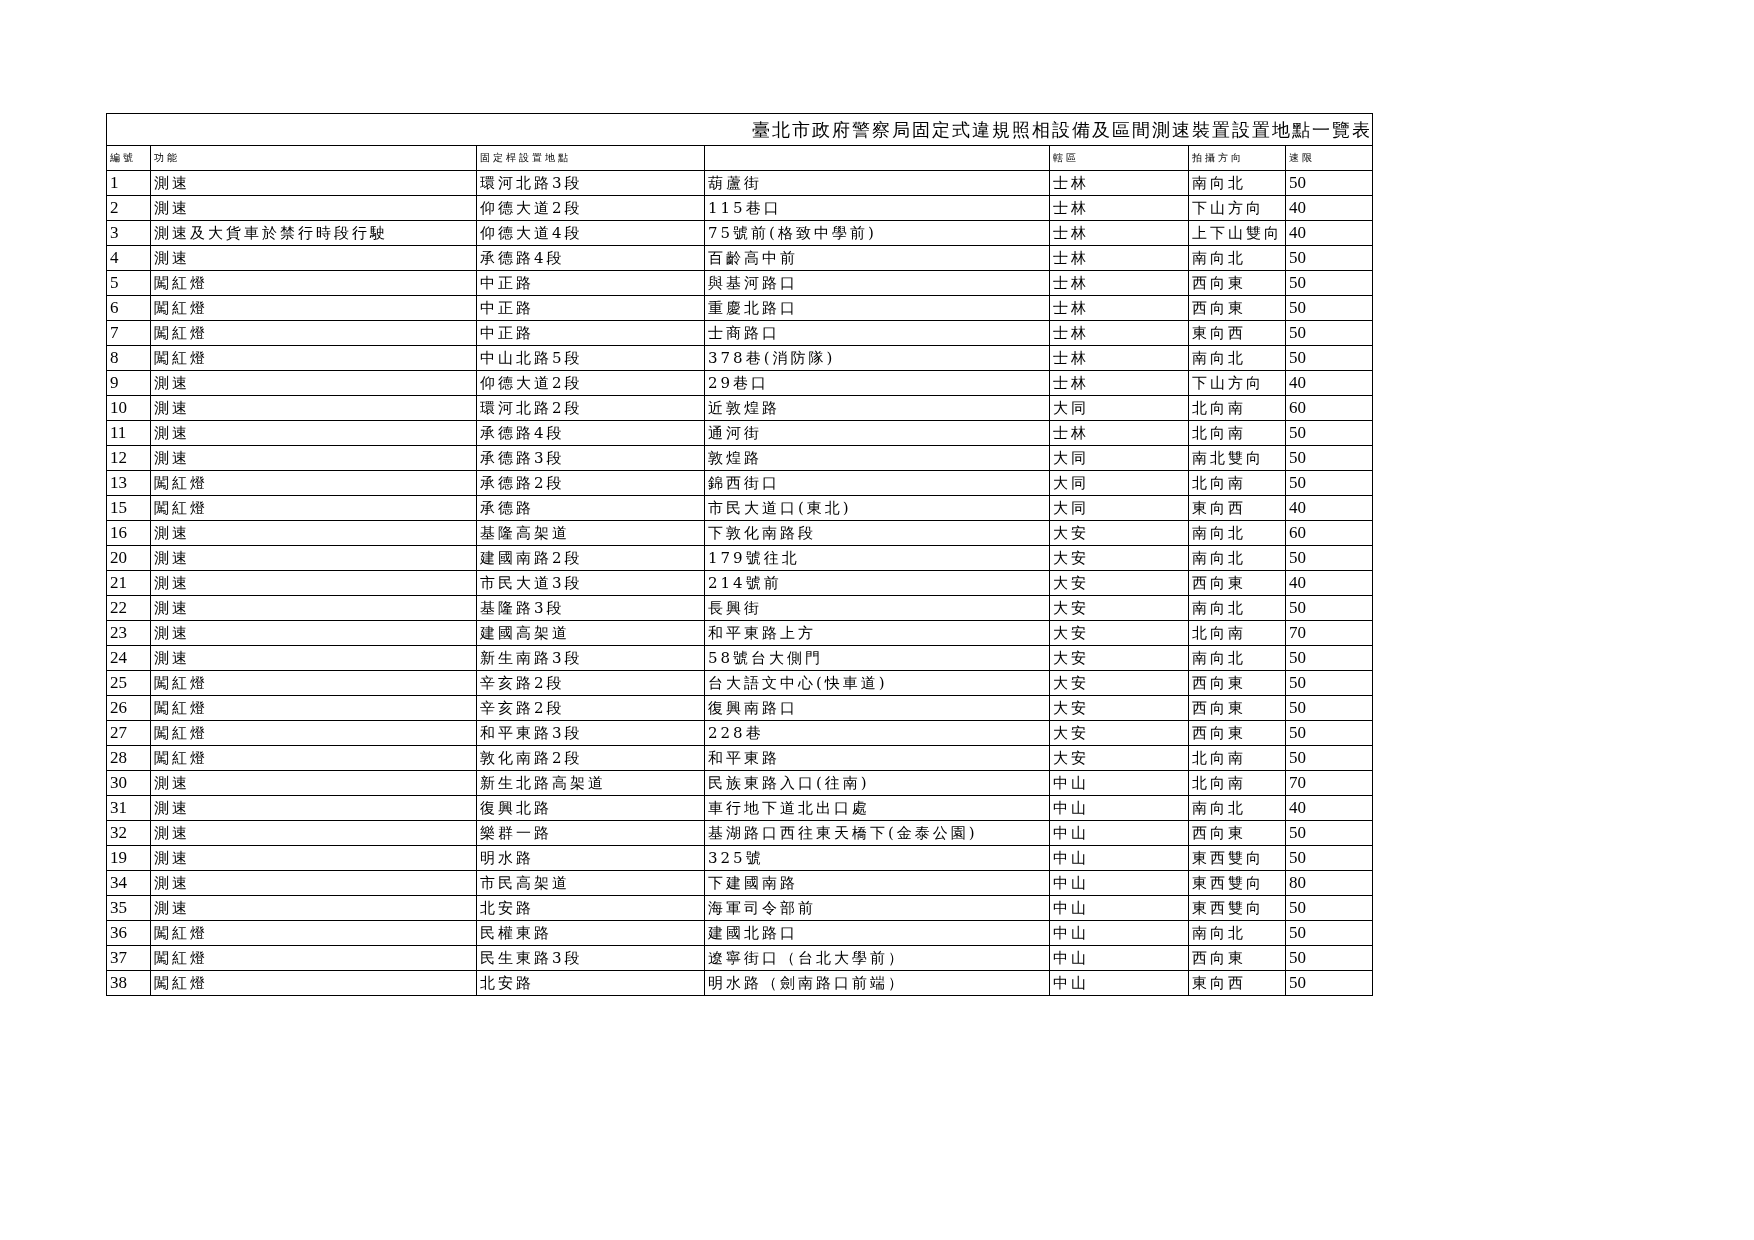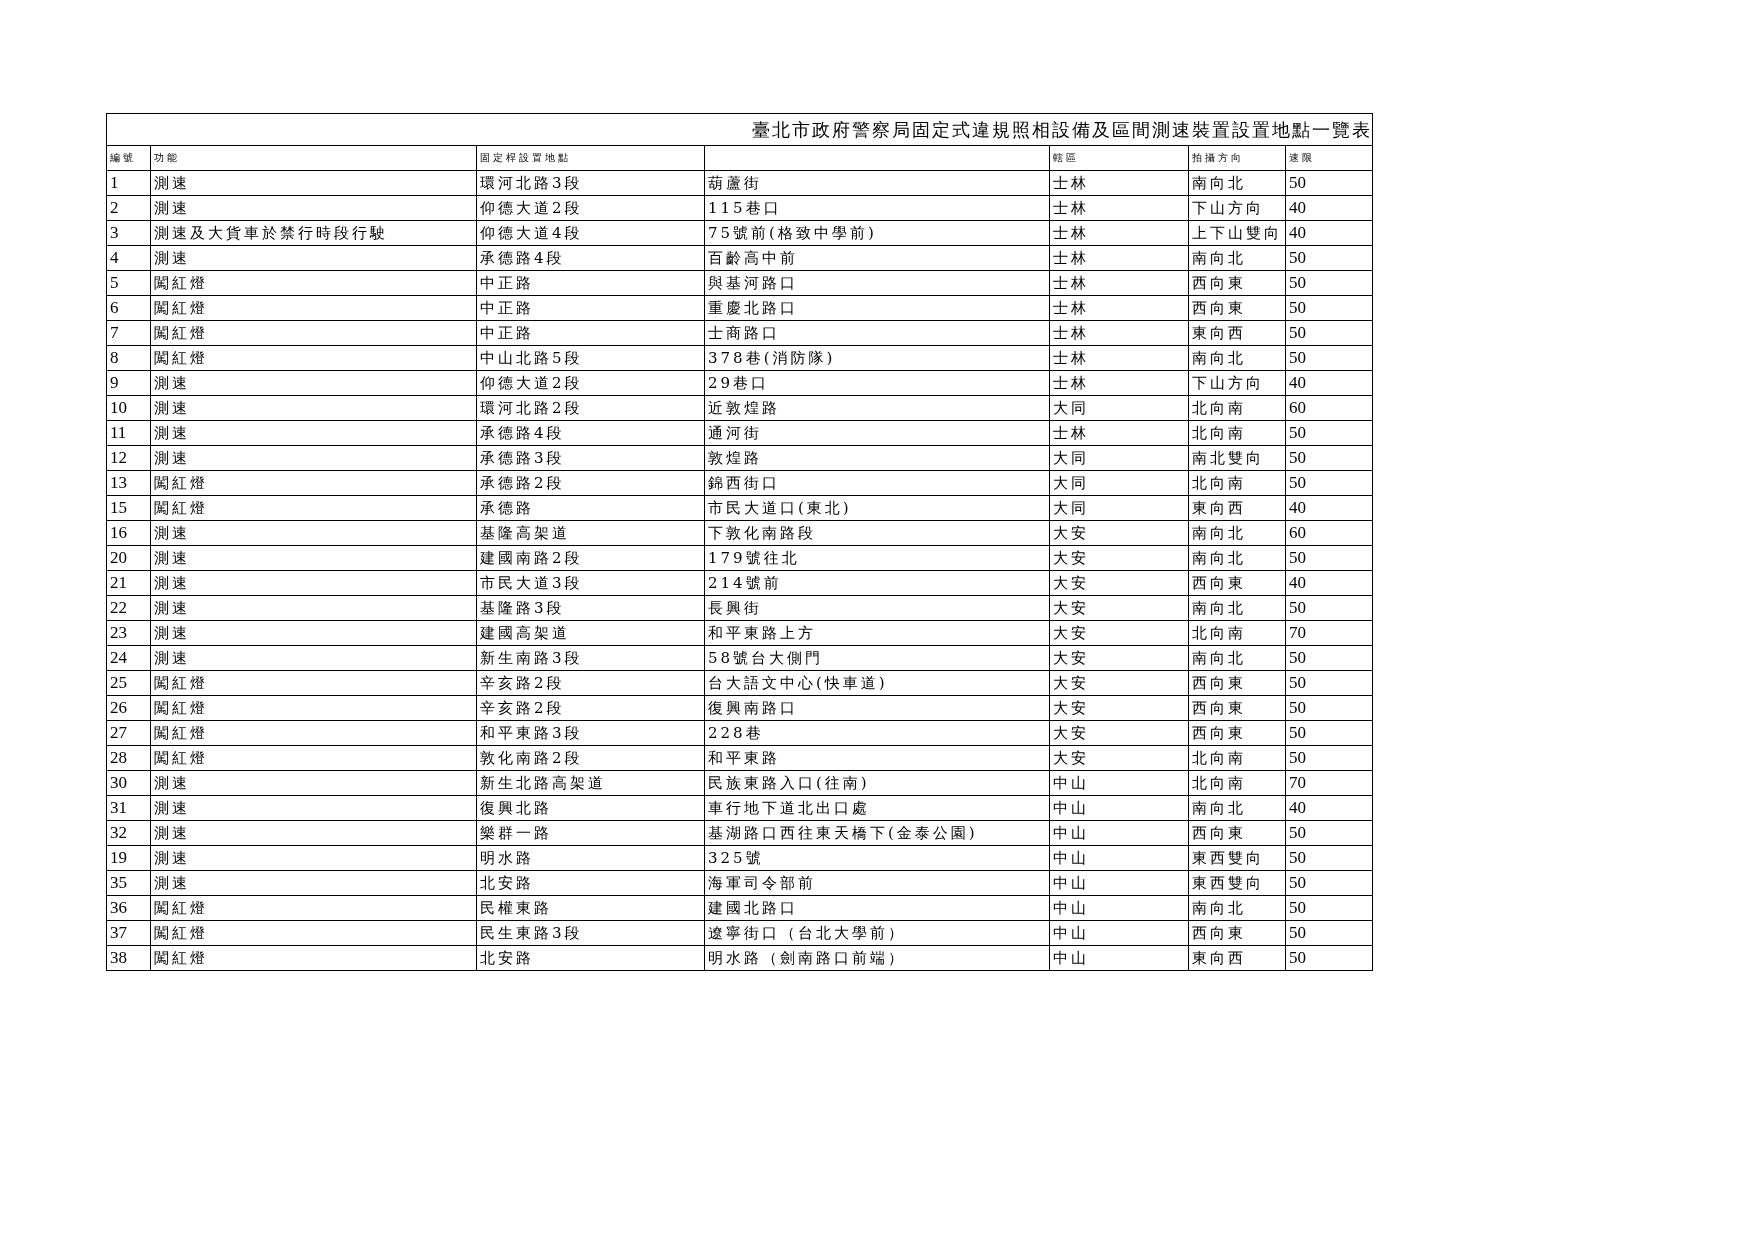--- a/index.html
+++ b/index.html
@@ -290,20 +290,29 @@
       <tr>
         <td class="num">19</td>
         <td class="spaced">測速</td>
         <td class="spaced">明水路</td>
         <td class="spaced">325號</td>
         <td class="spaced">中山</td>
         <td class="spaced">東西雙向</td>
         <td class="num">50</td>
       </tr>
       <tr>
+        <td class="num">34</td>
+        <td class="spaced">測速</td>
+        <td class="spaced">市民高架道</td>
+        <td class="spaced">下建國南路</td>
+        <td class="spaced">中山</td>
+        <td class="spaced">東西雙向</td>
+        <td class="num">80</td>
+      </tr>
+      <tr>
         <td class="num">35</td>
         <td class="spaced">測速</td>
         <td class="spaced">北安路</td>
         <td class="spaced">海軍司令部前</td>
         <td class="spaced">中山</td>
         <td class="spaced">東西雙向</td>
         <td class="num">50</td>
       </tr>
       <tr>
         <td class="num">36</td>

